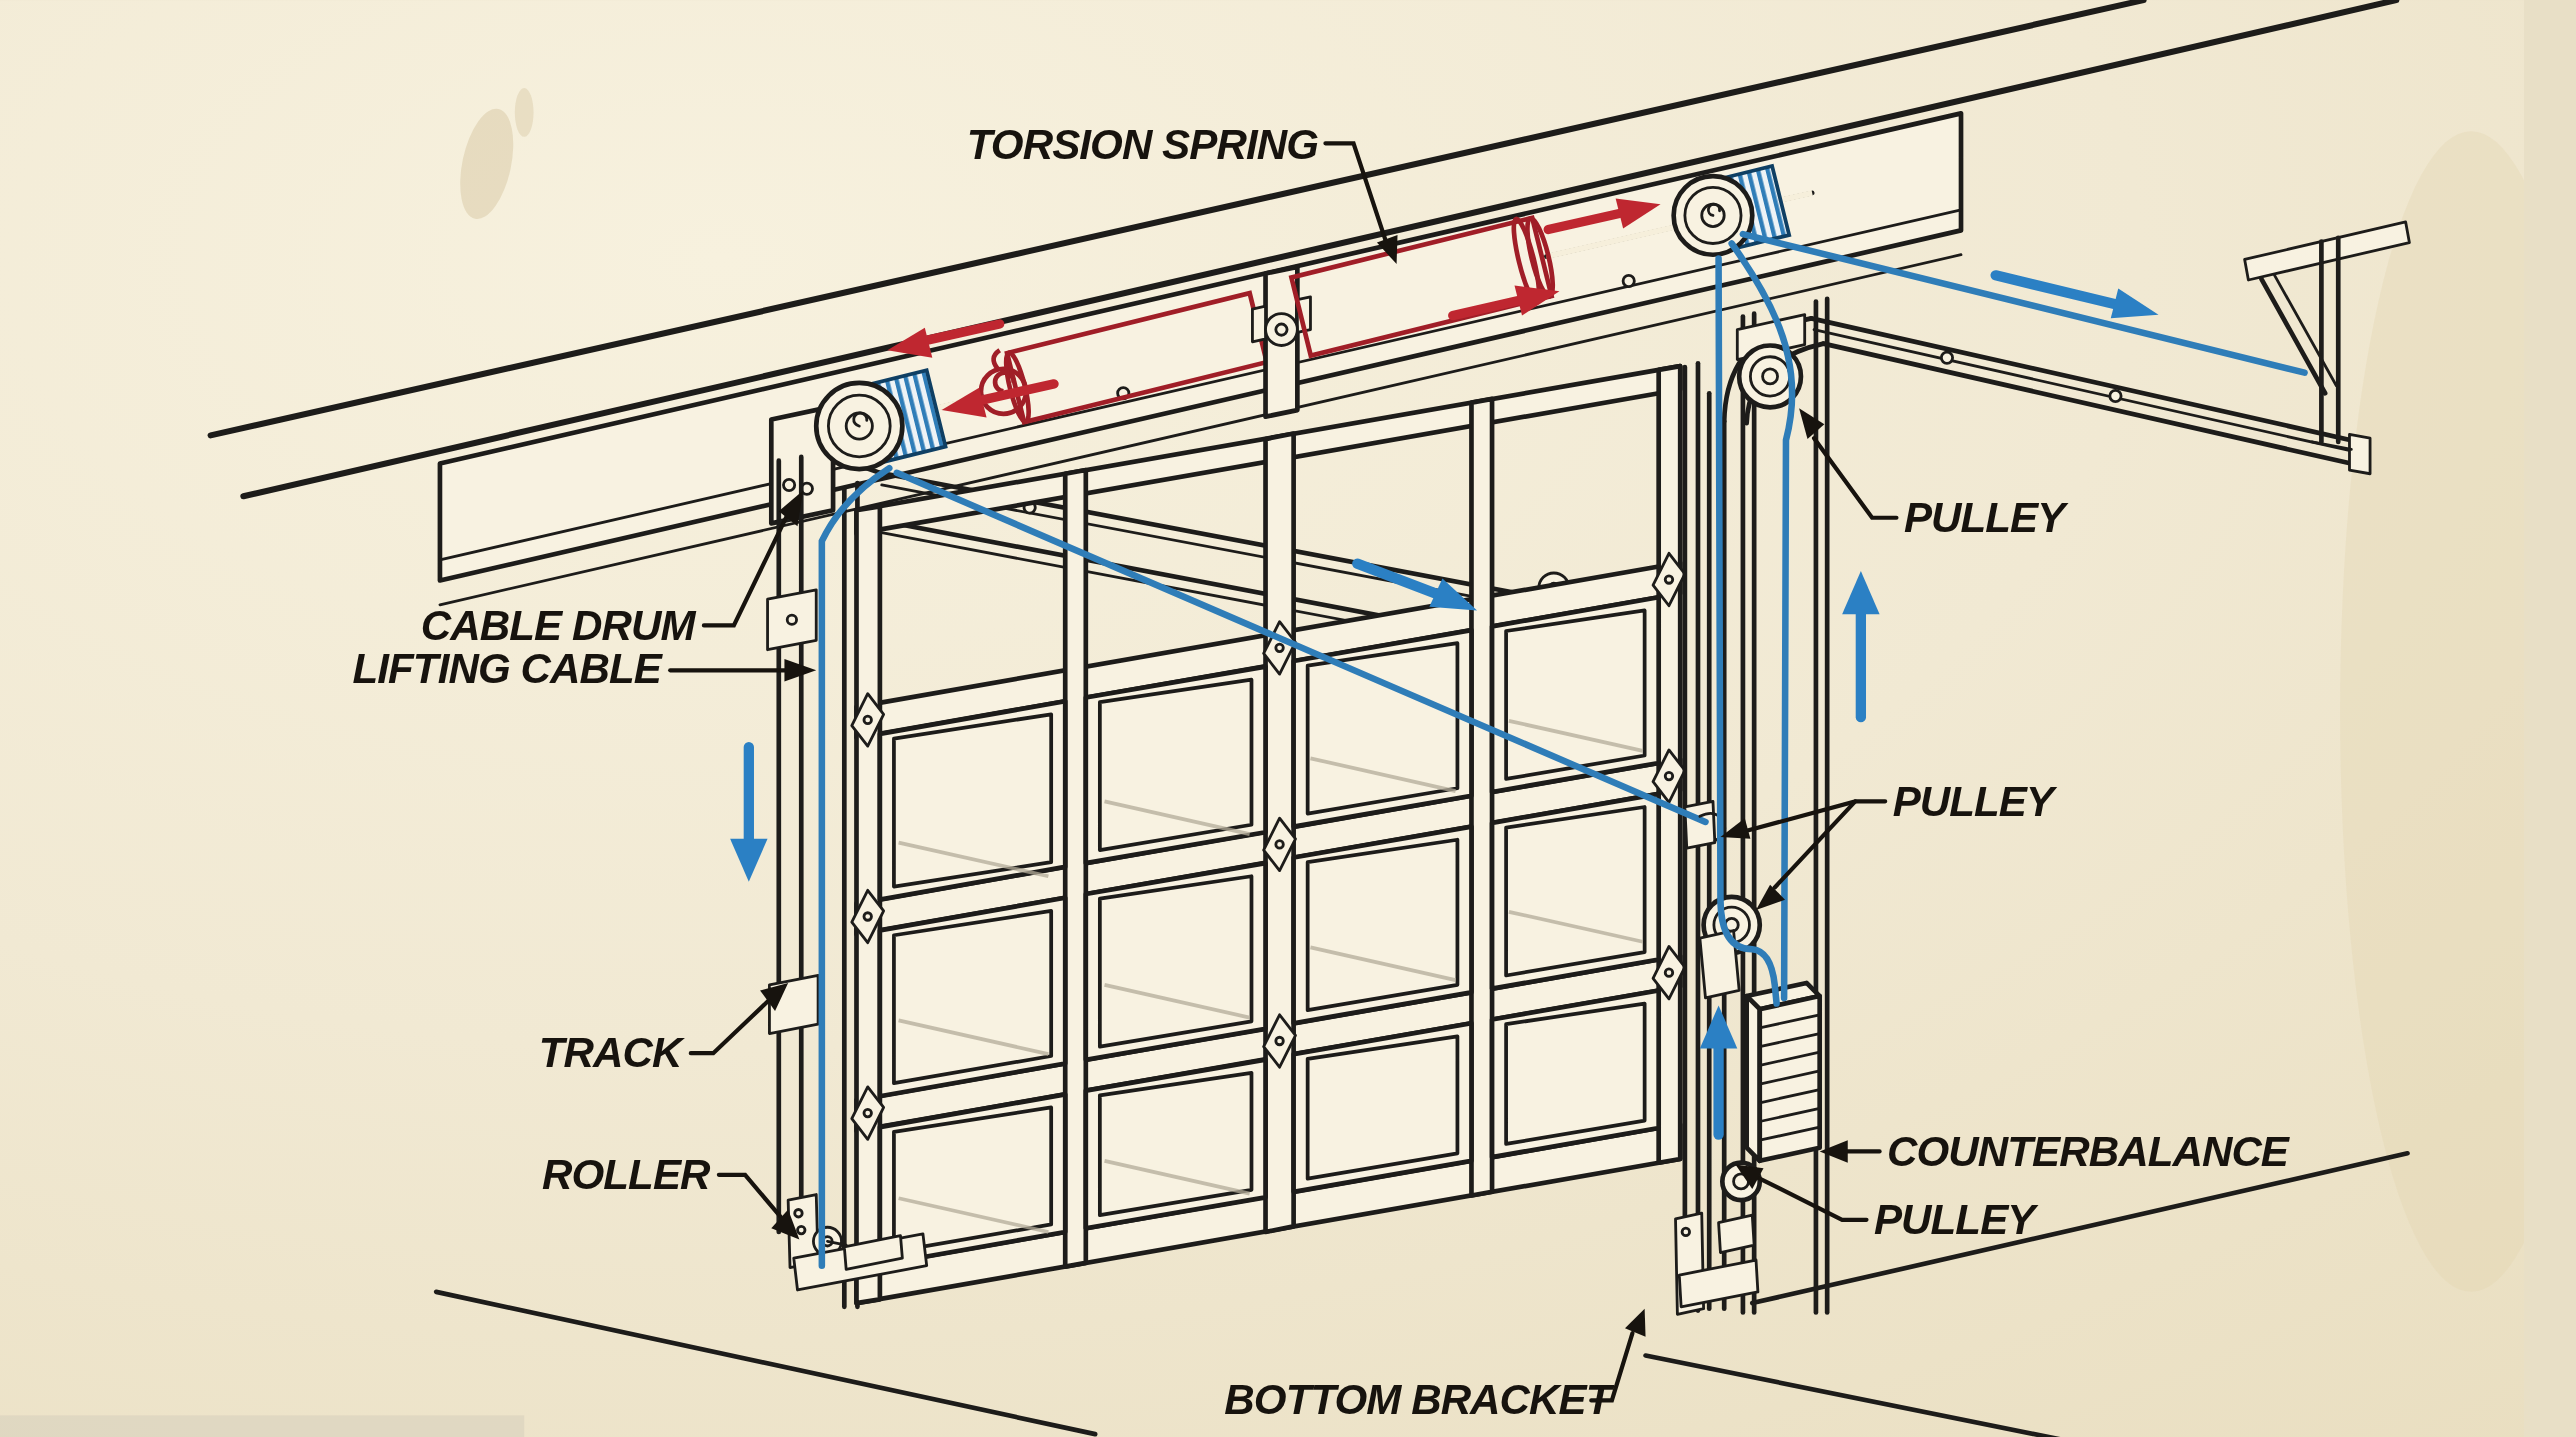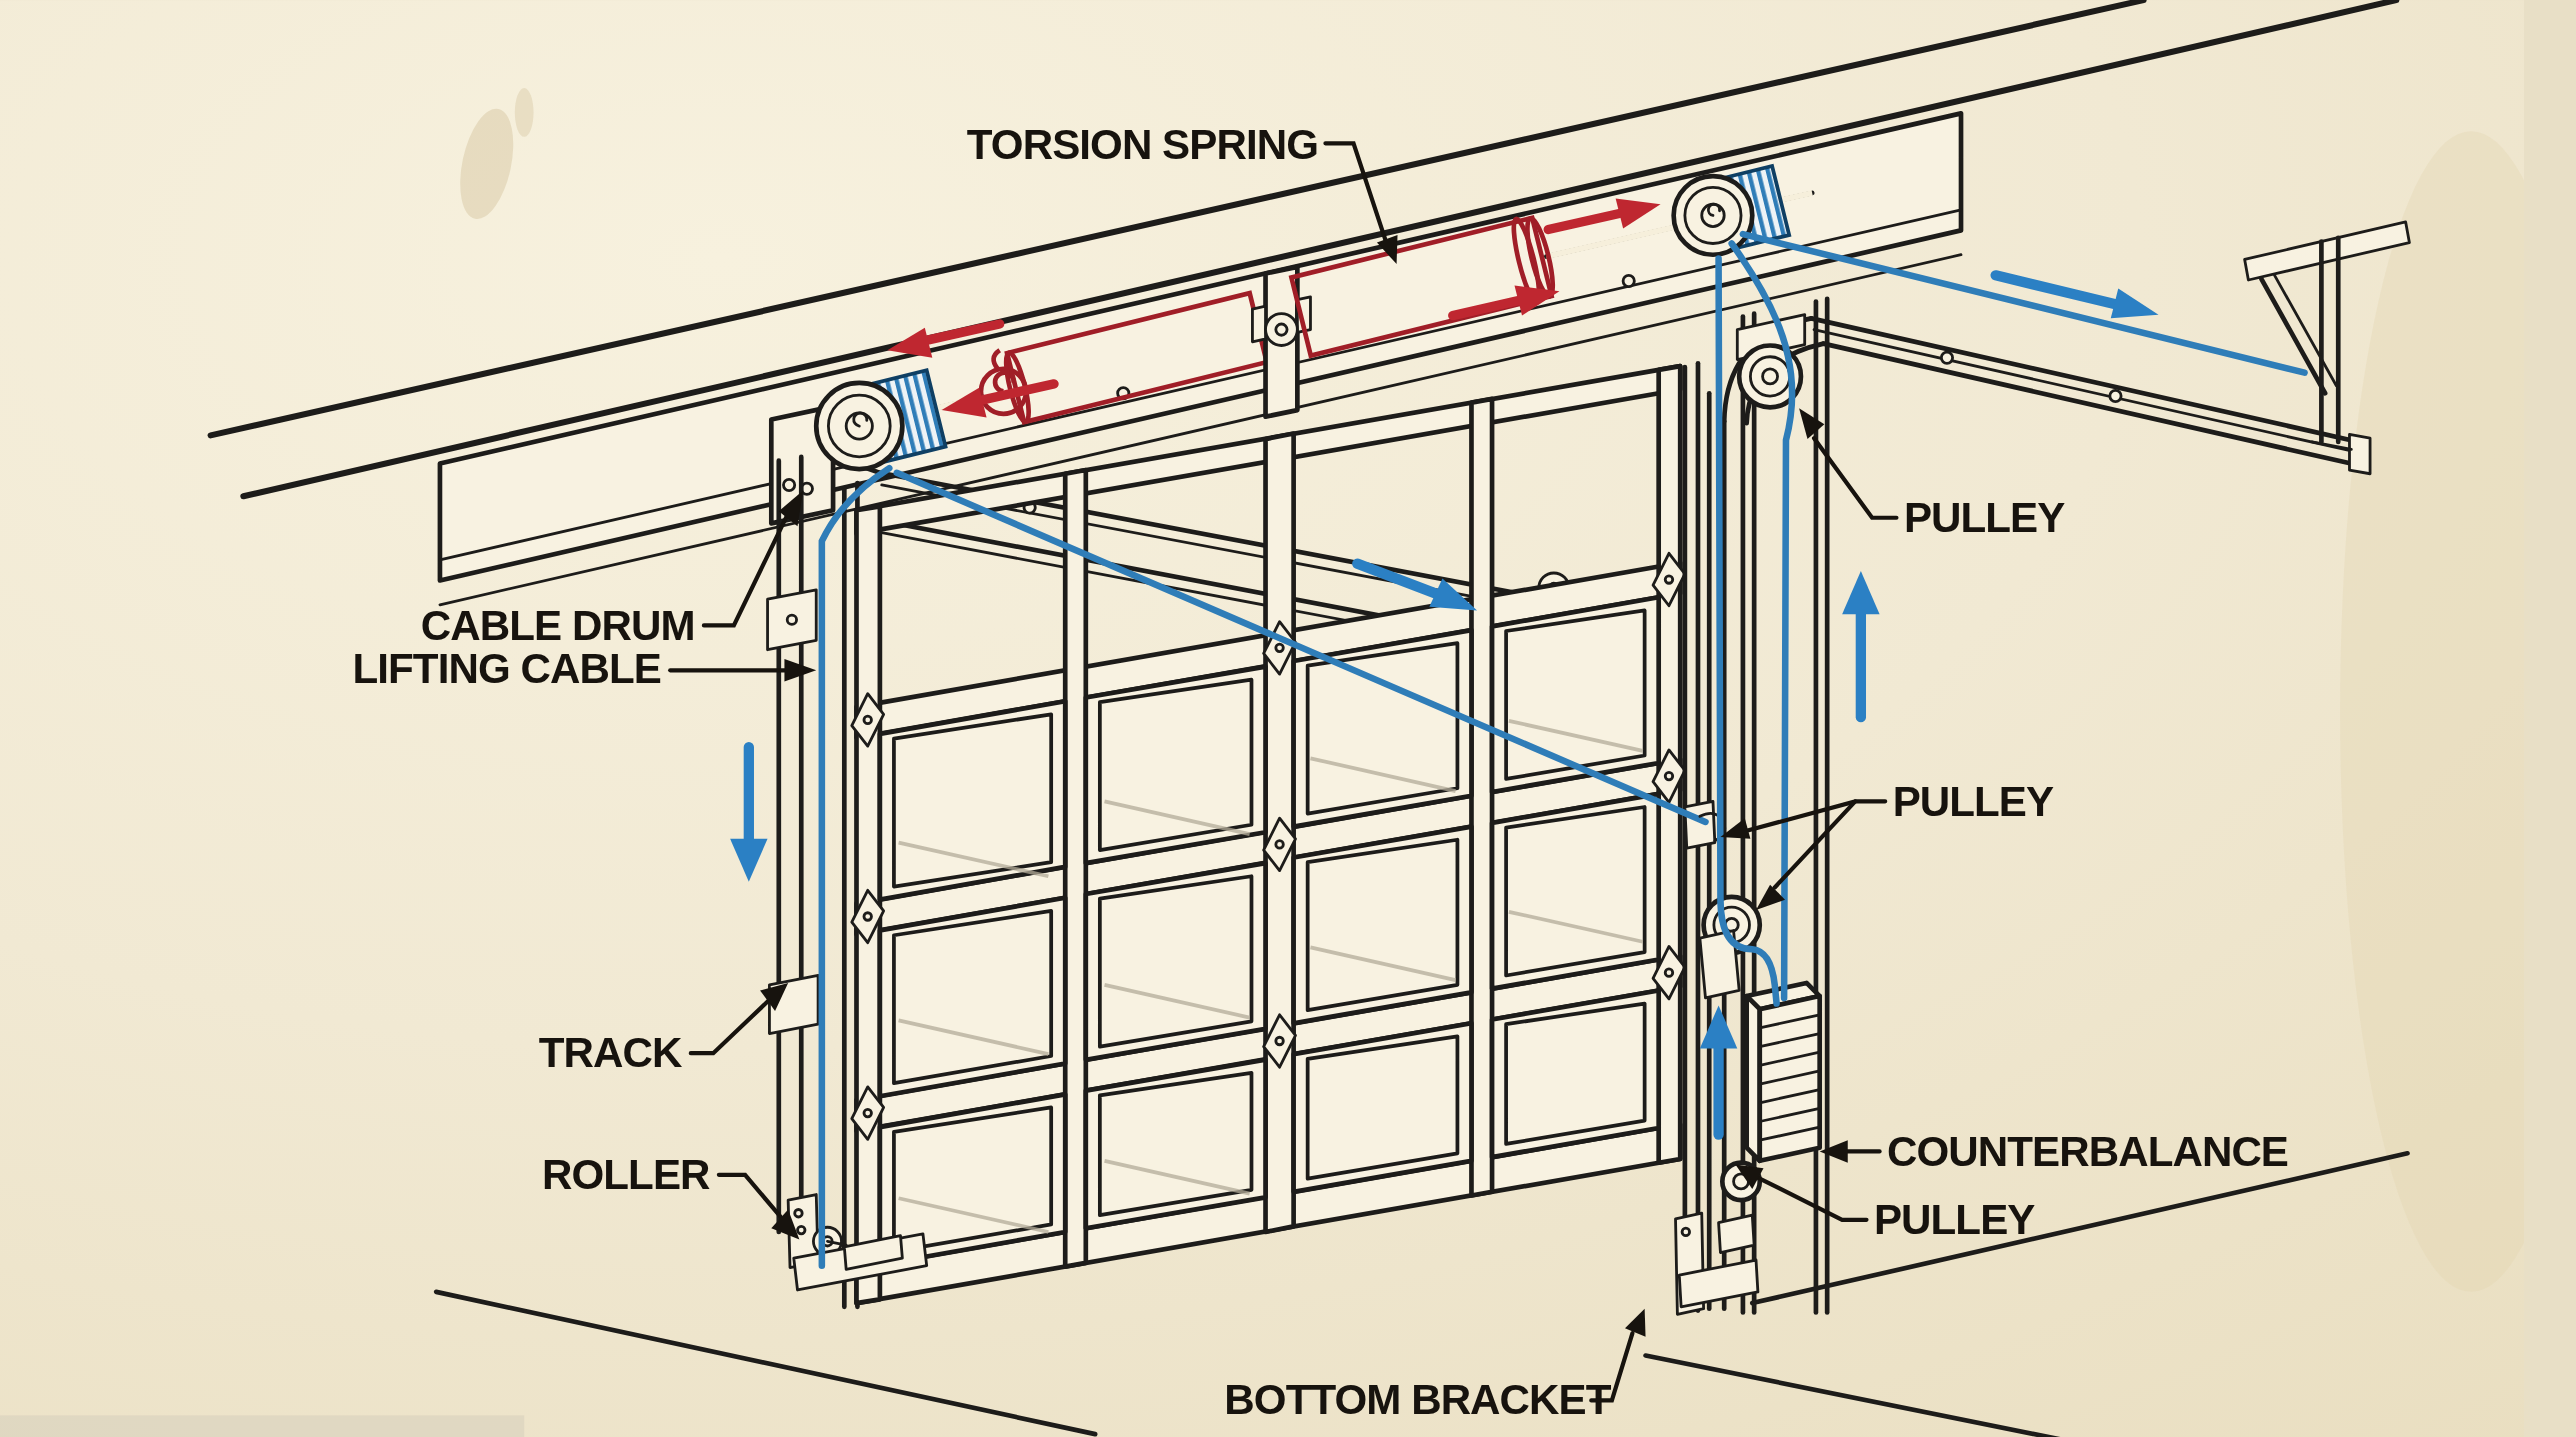--- a/index.html
+++ b/index.html
@@ -1,16 +1,16 @@
 <!DOCTYPE html>
 <html style="font-size:15px"><head>
 <meta charset="utf-8">
 <style>
   html,body{margin:0;padding:0;background:#e8dfc6;}
-  .stage{position:relative;width:2524px;height:1438px;overflow:hidden;}
+  .stage{position:relative;width:2524px;height:1438px;overflow:hidden;font-style:italic;}
   svg{position:absolute;inset:0;display:block;}
   .k{stroke:#1d1c1a;fill:none;stroke-width:5;stroke-linecap:round;stroke-linejoin:round}
   .k3{stroke:#1d1c1a;fill:none;stroke-width:3;stroke-linecap:round}
   .k6{stroke:#1d1c1a;fill:none;stroke-width:6.5;stroke-linecap:round}
   .w{fill:#f8f2e1;stroke:#1d1c1a;stroke-width:5;stroke-linejoin:round}
   .w3{fill:#f8f2e1;stroke:#1d1c1a;stroke-width:3;stroke-linejoin:round}
   .nf{fill:none;stroke:#1d1c1a;stroke-width:4;stroke-linejoin:round}
   .blue{stroke:#2f7db8;stroke-width:7;fill:none;stroke-linecap:round}
   .blue10{stroke:#2b80c4;stroke-width:11;fill:none;stroke-linecap:round}
   .bfill{fill:#2b80c4;stroke:none}

